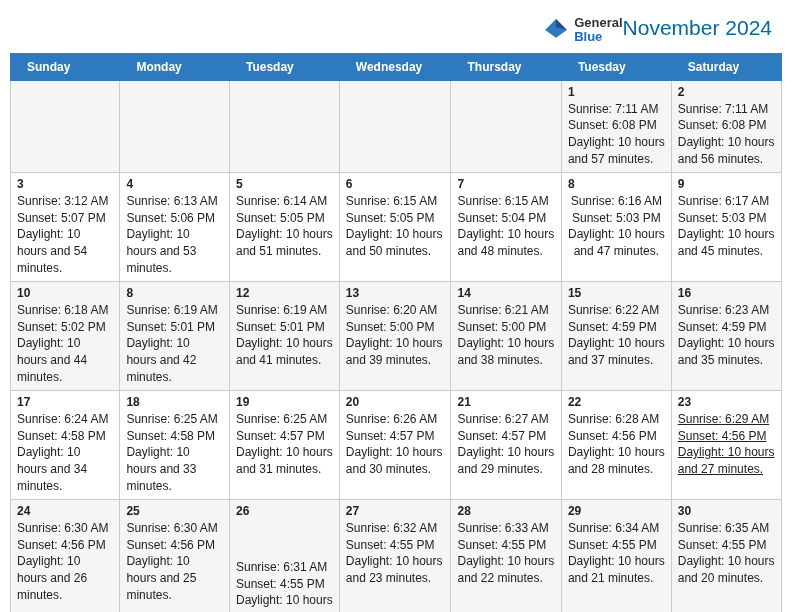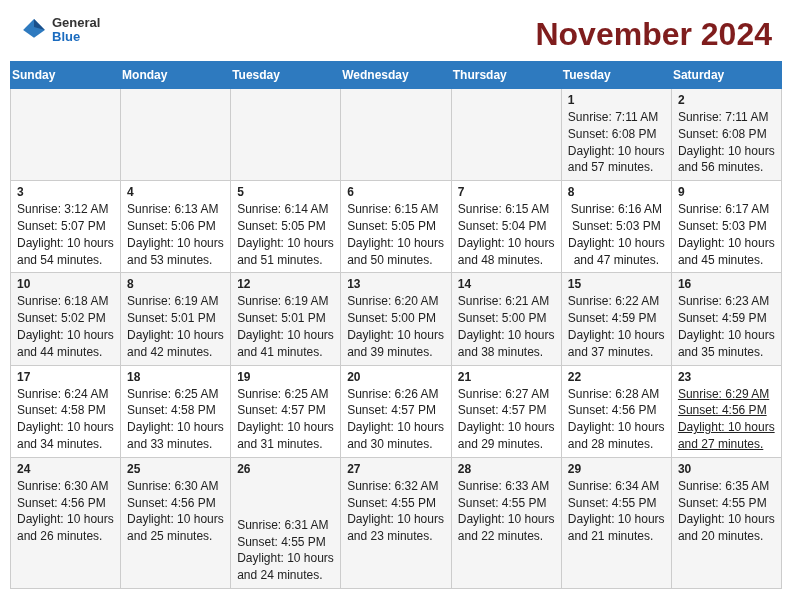--- a/index.html
+++ b/index.html
@@ -4,21 +4,21 @@
   <style>
     * { box-sizing: border-box; margin: 0; padding: 0; }
     body {
       font-family: Arial, sans-serif;
       background: #fff;
       width: 792px;
       min-height: 612px;
     }
     .header {
       display: flex;
-      justify-content: space-between;
+      justify-content: flex-end;
       align-items: flex-start;
       padding: 16px 20px 8px 20px;
     }
     .logo {
       display: flex;
       align-items: center;
       gap: 4px;
     }
     .logo-text {
       display: flex;
@@ -30,40 +30,40 @@
     .logo-text .general { color: #333; }
     .logo-text .blue { color: #1a6bbf; }
     .logo-icon {
       width: 28px;
       height: 28px;
     }
     .title-block {
       text-align: right;
     }
     .month-title {
-      font-size: 32px;
-      font-weight: bold;
-      color: #7f1d1d;
+      font-size: 21px;
+      font-weight: normal;
+      color: #0369a1;
     }
     .location {
       font-size: 14px;
       color: #444;
     }
     .calendar {
       width: 100%;
       border-collapse: collapse;
       margin: 0 0 10px 0;
     }
     .calendar th {
       background-color: #2e7abf;
       color: #fff;
       font-size: 12px;
       font-weight: bold;
       text-align: left;
-      padding: 6px 1px;
+      padding: 6px 16px;
       border: 1px solid #2e7abf;
     }
     .calendar td {
       border: 1px solid #ccc;
       vertical-align: top;
       padding: 4px 6px;
       width: 113px;
       min-height: 80px;
       font-size: 10.5px;
       color: #222;

